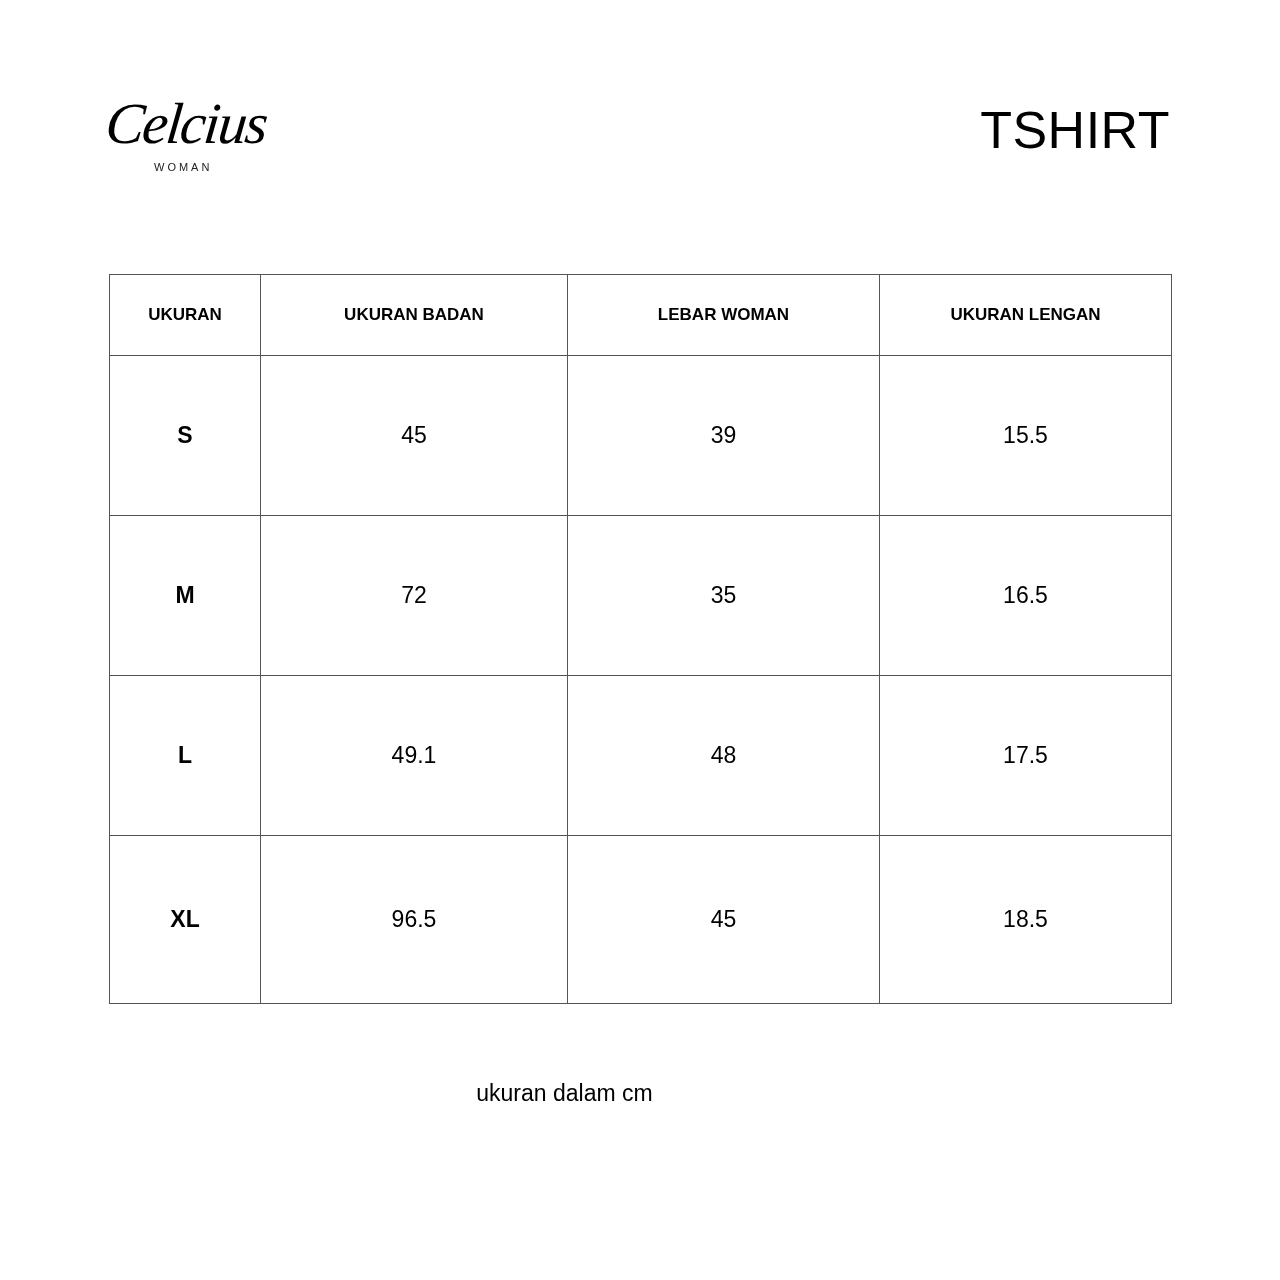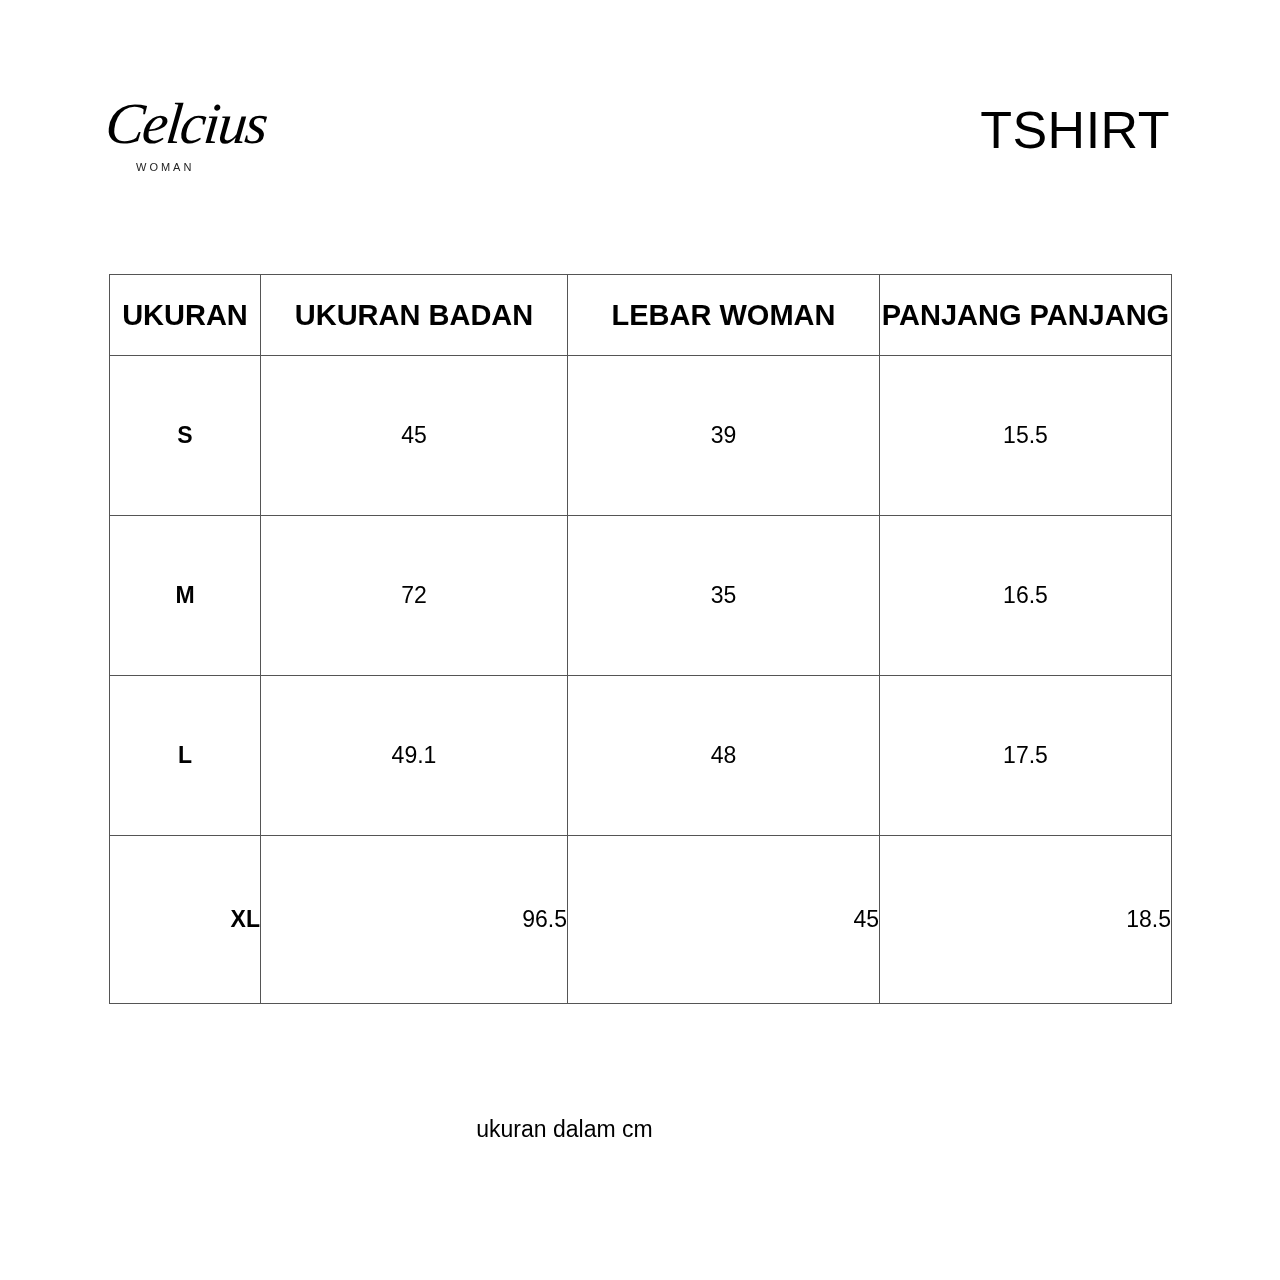--- a/index.html
+++ b/index.html
@@ -2,33 +2,33 @@
 <html><head>
   <meta charset="utf-8">
   <style>
     html, body { margin: 0; padding: 0; background: #ffffff; }
     body { width: 1280px; height: 1280px; position: relative; overflow: hidden;
            font-family: "Liberation Sans", sans-serif; color: #000; }
     .logo { position: absolute; left: 106px; top: 92px; width: 145px; height: 90px; }
     .logo-script { position: absolute; left: 0; top: 0; font-family: "Liberation Serif", serif;
                    font-style: italic; font-size: 58px; line-height: 64px; letter-spacing: -2px;
                    transform: skewX(-6deg); }
-    .logo-sub { position: absolute; left: 30px; top: 69px; font-size: 11px; letter-spacing: 3px; color:#222; }
+    .logo-sub { position: absolute; left: 48px; top: 69px; font-size: 11px; letter-spacing: 3px; color:#222; }
     .title { position: absolute; right: 110px; top: 98px; font-size: 52px; font-weight: normal;
              letter-spacing: 0.5px; line-height: 64px; }
     table.size-table { position: absolute; left: 109px; top: 274px; border-collapse: collapse;
                        width: 1062px; table-layout: fixed; }
     table.size-table td, table.size-table th { border: 1px solid #555; text-align: center;
                        vertical-align: middle; padding: 0; }
-    table.size-table th { height: 80px; font-size: 29px; font-weight: bold; margin-top: 25px; }
+    table.size-table th { height: 80px; font-size: 17px; font-weight: bold; margin-top: 25px; }
     table.size-table td { font-size: 23px; font-weight: normal; }
     table.size-table td.size-label { font-weight: bold; }
     tr.r1 td, tr.r2 td, tr.r3 td { height: 159px; }
-    tr.r4 td { height: 167px; text-align: right; }
-    .note { position: absolute; left: 0; width: 1129px; top: 1116px; text-align: center;
+    tr.r4 td { height: 167px; }
+    .note { position: absolute; left: 0; width: 1129px; top: 1080px; text-align: center;
             font-size: 23px; }
   </style>
 </head>
 <body>
 
 <div class="logo">
   <div class="logo-script">Celcius</div>
   <div class="logo-sub">WOMAN</div>
 </div>
 
@@ -39,21 +39,21 @@
     <col style="width:151px">
       <col style="width:307px">
       <col style="width:312px">
       <col style="width:292px">
   </colgroup>
   <tbody>
       <tr>
     <th>UKURAN</th>
     <th>UKURAN BADAN</th>
     <th>LEBAR WOMAN</th>
-    <th>PANJANG PANJANG</th>
+    <th>UKURAN LENGAN</th>
   </tr>
   <tr class="r1">
     <td class="size-label">S</td>
     <td>45</td>
     <td>39</td>
     <td>15.5</td>
   </tr>
   <tr class="r2">
     <td class="size-label">M</td>
     <td>72</td>

